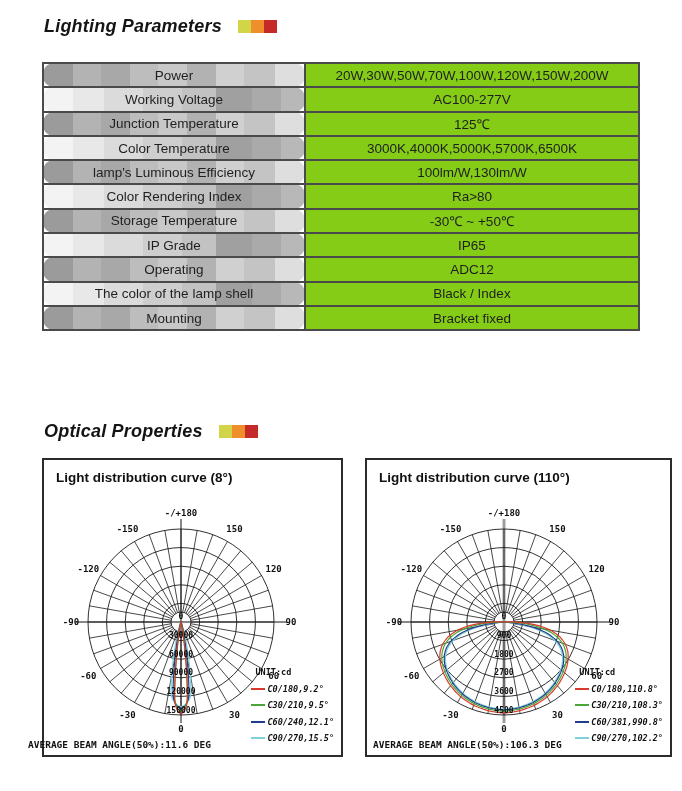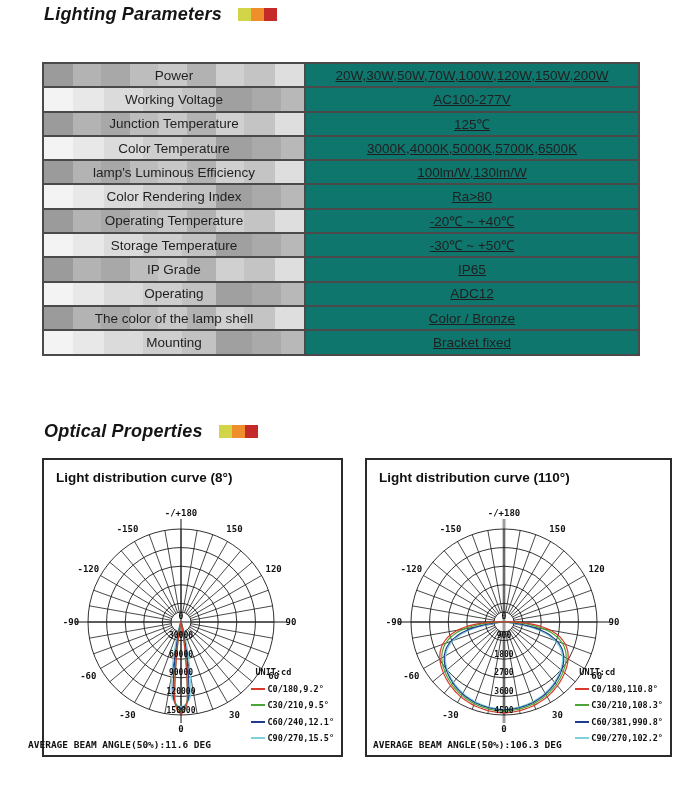--- a/index.html
+++ b/index.html
@@ -6,55 +6,55 @@
   body{
     width:682px;height:791px;position:relative;background:#ffffff;
     font-family:"Liberation Sans",sans-serif;color:#1c1c1c;overflow:hidden;
   }
   .section-heading{
     position:absolute;font-size:18px;font-weight:bold;font-style:italic;
     color:#141414;letter-spacing:.2px;white-space:nowrap;
   }
   .section-heading .accent{display:inline-block;margin-left:16px;vertical-align:-1px;font-style:normal;}
   .accent .sq{display:inline-block;width:13px;height:13px;margin:0;}
-  #heading-lighting{left:44px;top:4px;}
+  #heading-lighting{left:44px;top:16px;}
   #heading-optical{left:44px;top:421px;}
 
   
   #param-table{
     position:absolute;left:42px;top:62px;width:598px;border-collapse:collapse;
     table-layout:fixed;
   }
   #param-table td{
     border:2px solid #4a4a4a;height:22.3px;font-size:13.5px;color:#1f1f1f;
     text-align:center;vertical-align:middle;padding:0 4px;overflow:hidden;white-space:nowrap;
   }
-  #param-table td.p-label{width:252px;}
+  #param-table td.p-label{width:252px;border-radius:11px;}
   #param-table tr:nth-child(odd) td.p-label{
     background:linear-gradient(90deg,#9b9b9b 0 11%,#b3b3b3 11% 22%,#a8a8a8 22% 33%,
       #bdbdbd 33% 44%,#c8c8c8 44% 55%,#b2b2b2 55% 66%,#d0d0d0 66% 77%,#c4c4c4 77% 89%,#dedede 89% 100%);
   }
   #param-table tr:nth-child(even) td.p-label{
     background:linear-gradient(90deg,#f3f3f3 0 11%,#e8e8e8 11% 23%,#dbdbdb 23% 38%,
       #cecece 38% 53%,#c2c2c2 53% 66%,#a0a0a0 66% 80%,#aaaaaa 80% 91%,#b8b8b8 91% 100%);
   }
-  #param-table td.p-value{background:#0f766e;text-decoration:underline;}
+  #param-table td.p-value{background:#84cc16;}
 
   
   .chart-box{position:absolute;top:458px;height:295px;border:2px solid #2b2b2b;background:#fff;}
   #chart-box-0{left:42px;width:297px;}
   #chart-box-1{left:365px;width:303px;}
   .chart-title{position:absolute;left:12px;top:10px;font-size:13.5px;font-weight:bold;color:#111;white-space:nowrap;}
   .chart-svg{position:absolute;left:0;top:0;}
   .chart-legend{
     position:absolute;right:7px;top:204px;font-family:"DejaVu Sans Mono",monospace;
     font-weight:bold;font-size:8.5px;color:#111;text-align:left;line-height:16.5px;
   }
   .chart-legend .unit{margin-left:4px;}
-  .legend-row{white-space:nowrap;display:flex;align-items:center;}
+  .legend-row{white-space:nowrap;display:flex;align-items:center;font-style:italic;}
   .legend-swatch{display:inline-block;width:14px;height:2px;margin-right:2px;flex:0 0 auto;}
   .chart-caption{
     position:absolute;left:0;right:0;bottom:5px;text-align:left;
     font-family:"DejaVu Sans Mono",monospace;font-weight:bold;font-size:9.5px;color:#111;white-space:nowrap;
   }
   #chart-box-0 .chart-caption{transform:translateX(-16px);}
   #chart-box-1 .chart-caption{transform:translateX(6px);}
   svg text{font-family:"DejaVu Sans Mono",monospace;font-weight:bold;fill:#111;}
 </style>
 </head>
@@ -82,38 +82,34 @@
       </tr>
       <tr>
         <td class="p-label">lamp's Luminous Efficiency</td>
         <td class="p-value">100lm/W,130lm/W</td>
       </tr>
       <tr>
         <td class="p-label">Color Rendering Index</td>
         <td class="p-value">Ra&gt;80</td>
       </tr>
       <tr>
-        <td class="p-label">Operating Temperature</td>
-        <td class="p-value">-20℃ ~ +40℃</td>
-      </tr>
-      <tr>
         <td class="p-label">Storage Temperature</td>
         <td class="p-value">-30℃ ~ +50℃</td>
       </tr>
       <tr>
         <td class="p-label">IP Grade</td>
         <td class="p-value">IP65</td>
       </tr>
       <tr>
         <td class="p-label">Operating</td>
         <td class="p-value">ADC12</td>
       </tr>
       <tr>
         <td class="p-label">The color of the lamp shell</td>
-        <td class="p-value">Color / Bronze</td>
+        <td class="p-value">Black / Index</td>
       </tr>
       <tr>
         <td class="p-label">Mounting</td>
         <td class="p-value">Bracket fixed</td>
       </tr>
     </tbody>
   </table>
 
 <div class="section-heading" id="heading-optical"><span>Optical Properties</span><span class="accent"><span class="sq" style="background: rgb(211, 213, 73);"></span><span class="sq" style="background: rgb(238, 143, 43);"></span><span class="sq" style="background: rgb(198, 42, 40);"></span></span></div>
 

